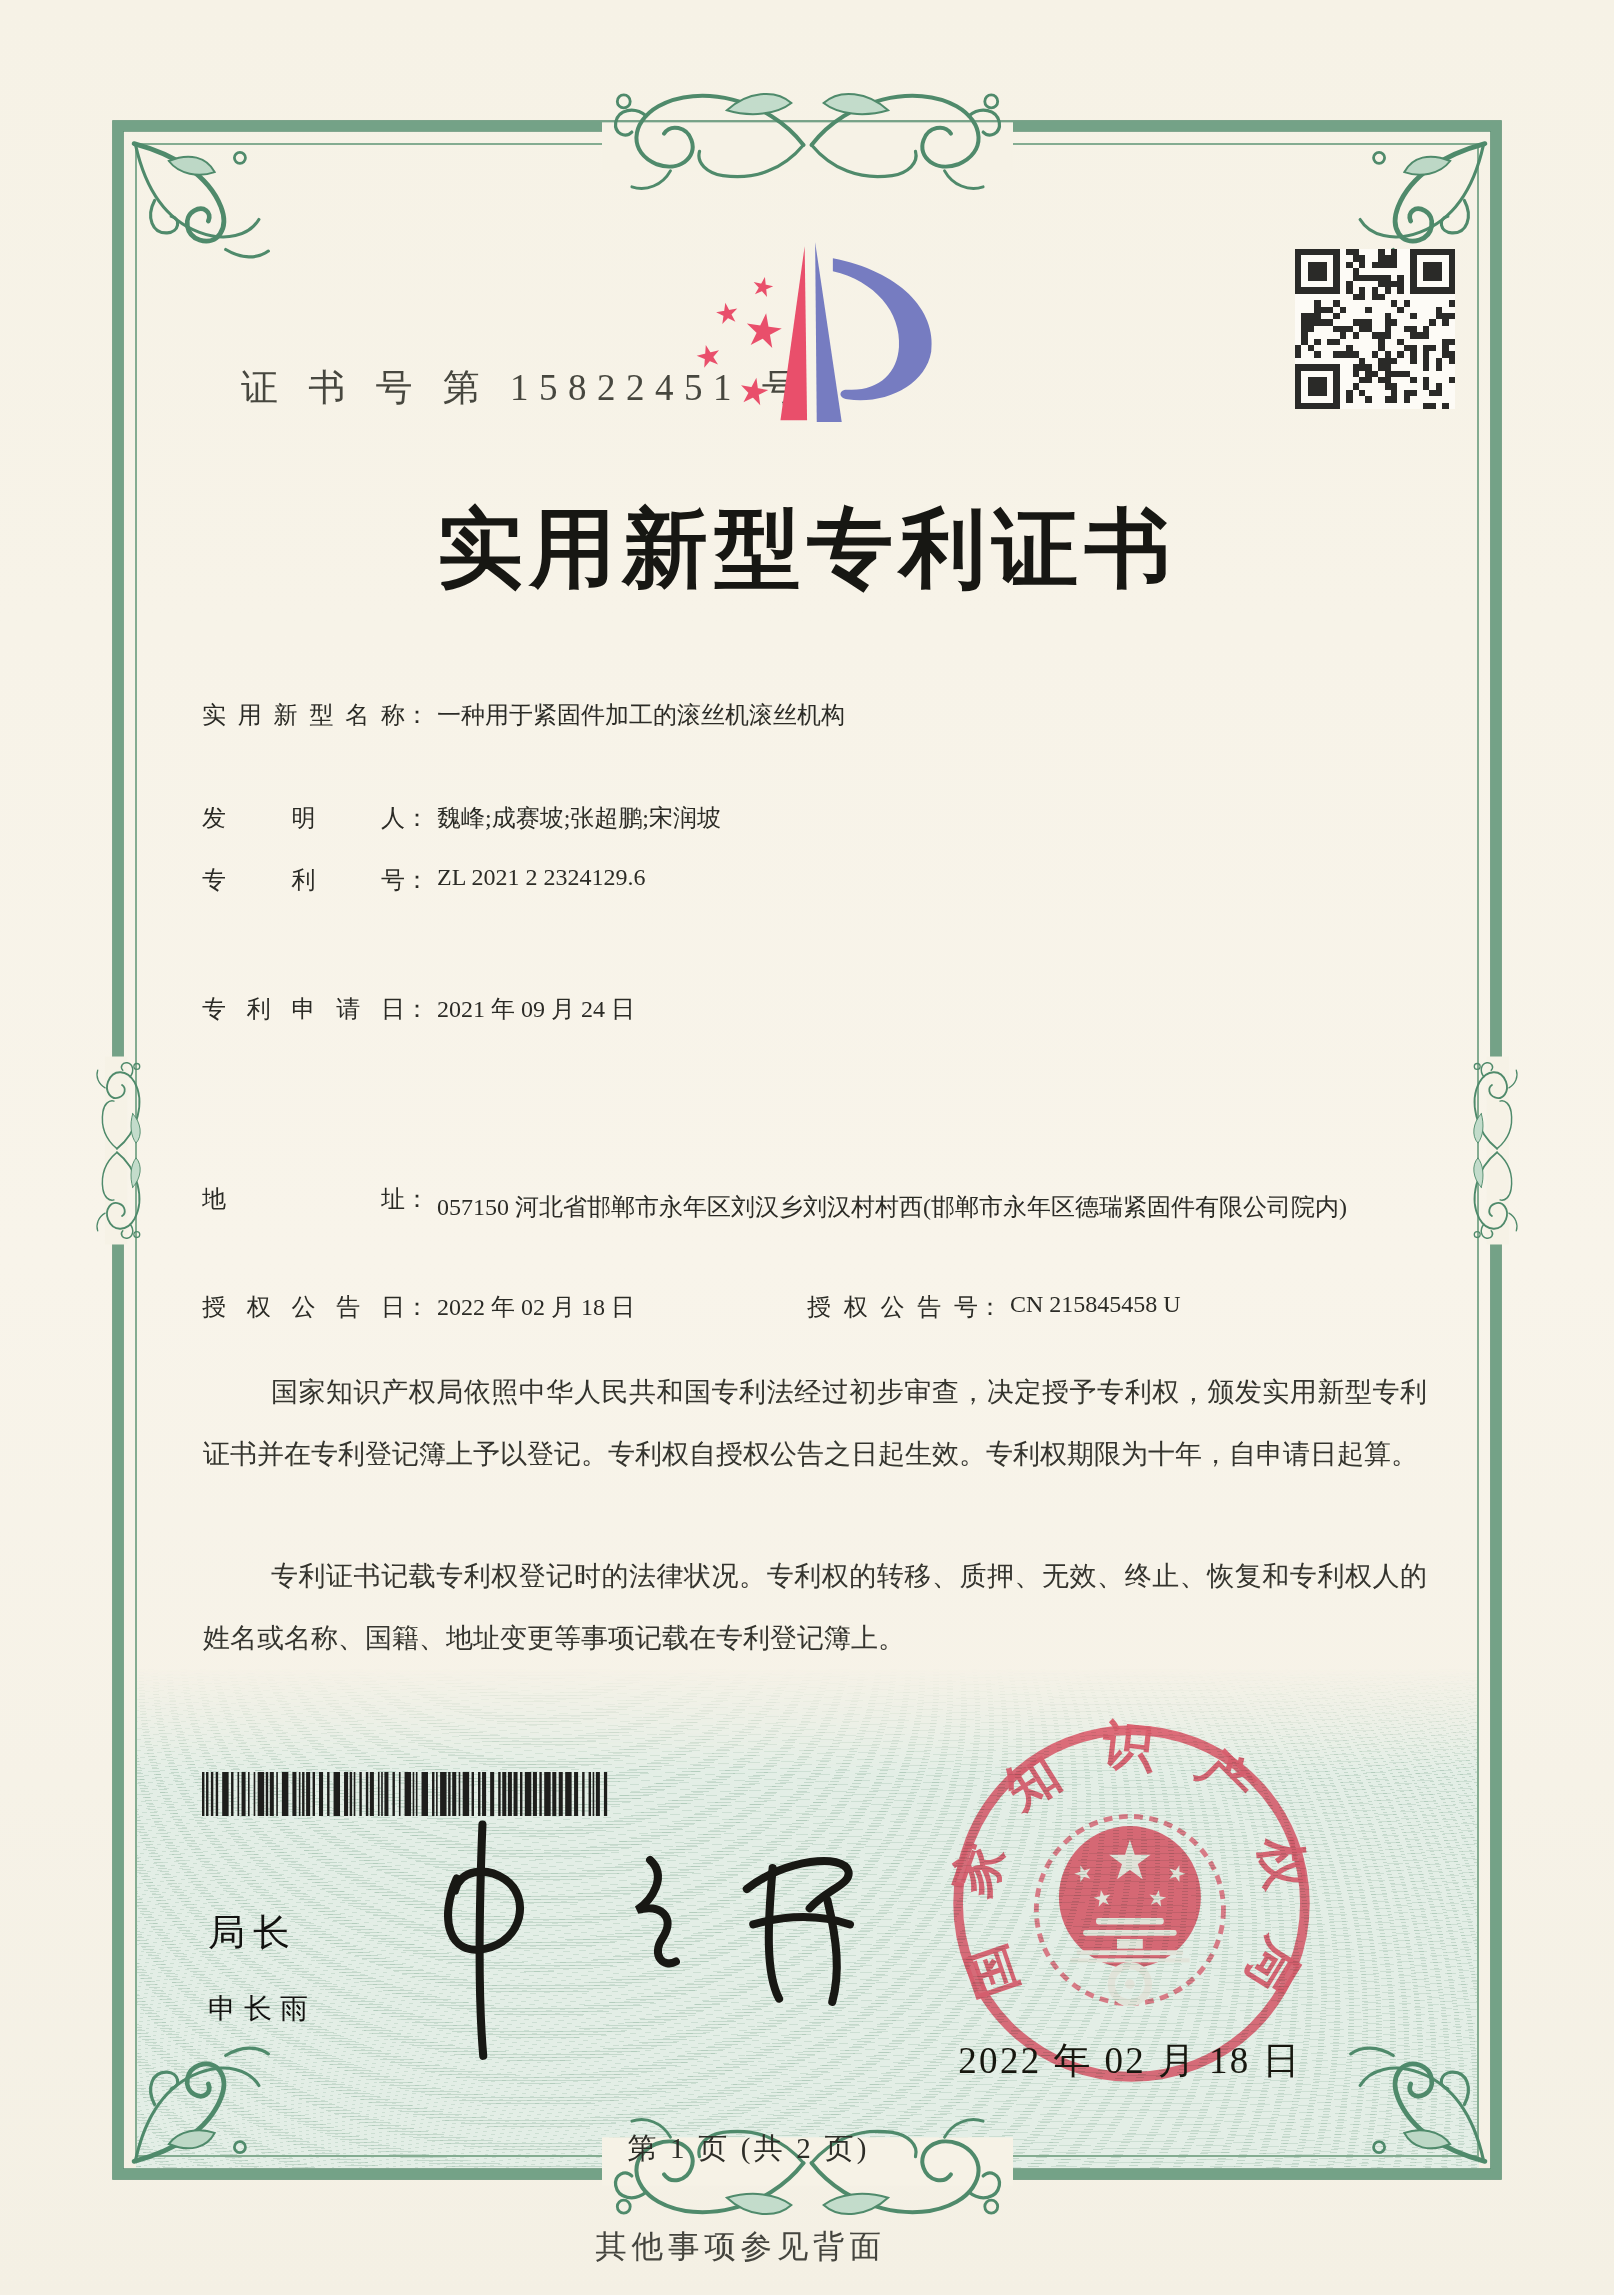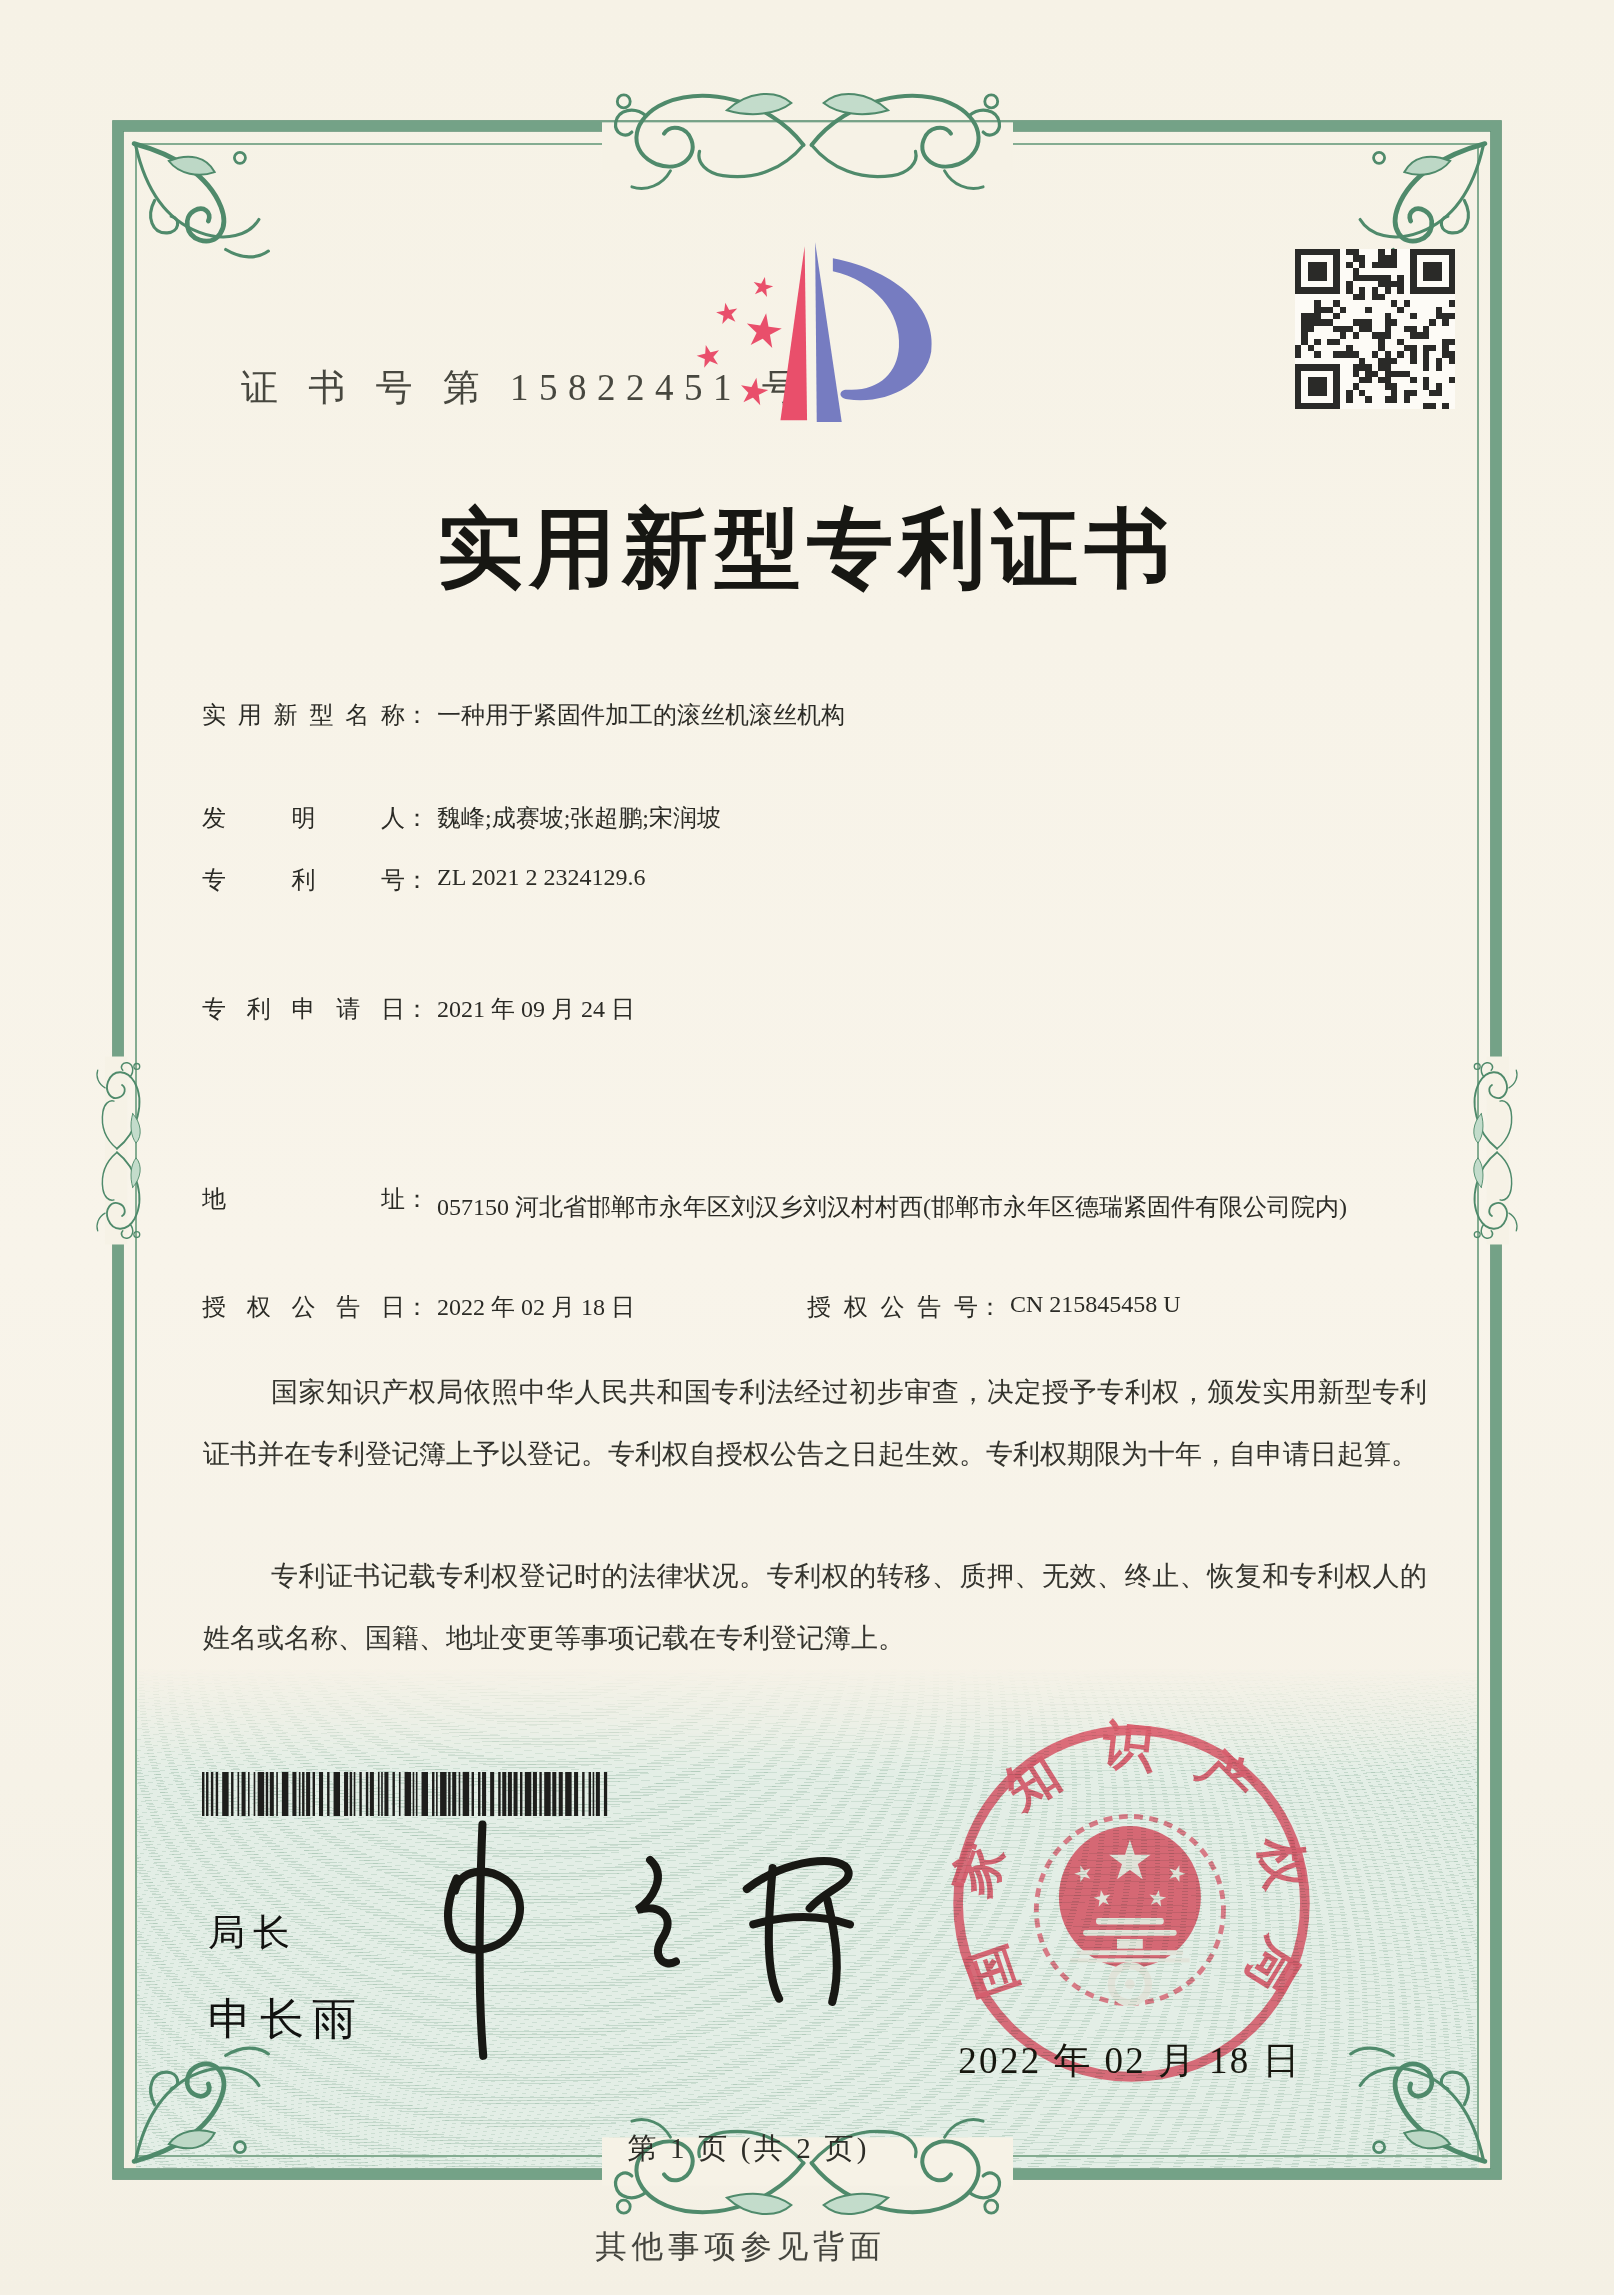--- a/index.html
+++ b/index.html
@@ -81,21 +81,21 @@
   
   #barcode{position:absolute;left:202px;top:1772px;}
   #director-label{
     position:absolute;left:208px;top:1908px;
     font-family:Liberation Sans, sans-serif;
     font-size:37px;letter-spacing:8px;color:#121210;
   }
   #director-name{
     position:absolute;left:208px;top:1990px;
     font-family:"Liberation Sans","DejaVu Sans",sans-serif;
-    font-size:44px;letter-spacing:8px;color:#121210;
+    font-size:28px;letter-spacing:8px;color:#121210;
   }
   #signature{position:absolute;left:408px;top:1810px;}
   #seal{position:absolute;left:946px;top:1718px;mix-blend-mode:multiply;opacity:.96;}
   #seal-date{
     position:absolute;left:888px;top:2036px;width:484px;text-align:center;
     font-size:37px;letter-spacing:2.4px;color:#17170f;
   }
   #page-info{
     position:absolute;left:103px;width:1291px;top:2129px;text-align:center;
     font-size:29px;letter-spacing:3.2px;color:#2d2d27;

